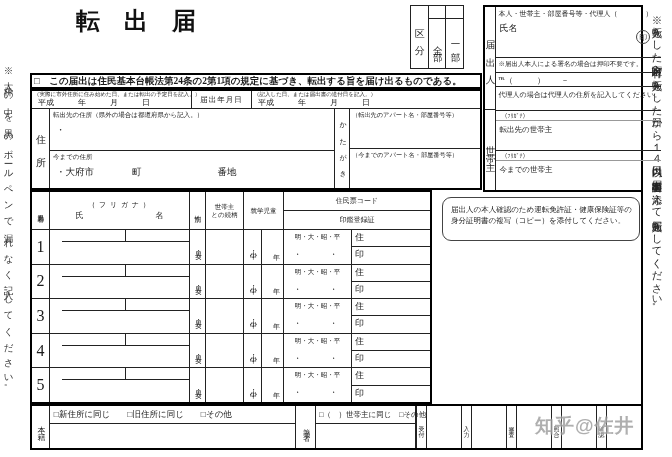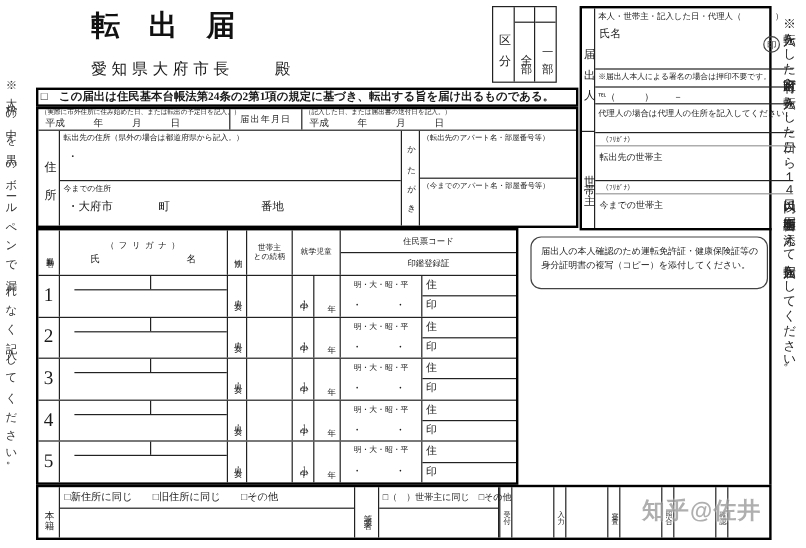--- a/index.html
+++ b/index.html
@@ -140,21 +140,20 @@
 </style>
 </head>
 <body>
 
 <div class="sheet">
 
   <div class="note-left vtext">※太枠の中を黒のボールペンで漏れなく記入してください。</div>
   <div class="note-right vtext">※転入をした市区町村へ転入をした日から１４日以内に届出証明書を添えて転入届をしてください。</div>
 
   <div class="title">転　出　届</div>
-  <div class="addressee">愛知県大府市長　　殿</div>
   <div class="statement">□　この届出は住民基本台帳法第24条の2第1項の規定に基づき、転出する旨を届け出るものである。</div>
 
   <div class="kubun">
     <div class="k-col">
       <div class="k-full">
           <span class="vtext">区分</span>
         </div>
     </div>
     <div class="k-col">
       <div class="k-top"></div>
@@ -174,21 +173,21 @@
     <div class="tbox-labels">
       <div class="tl1">
           <span class="vtext">届出人</span>
         </div>
       <div class="tl2">
           <span class="vtext">世帯主</span>
         </div>
     </div>
     <div class="tbox-content">
       <div class="t-r1">
-        <div class="rel-line">本人・世帯主・記入した日・代理人（　　　　）</div>
+        <div class="rel-line">本人・世帯主・部屋番号等・代理人（　　　　）</div>
         <div class="nm-row">
           <span class="nm-label">氏名</span>
           <span class="seal">印</span>
         </div>
       </div>
       <div class="t-r2">※届出人本人による署名の場合は押印不要です。</div>
       <div class="t-r3">℡（　　　）　　－</div>
       <div class="t-r4">代理人の場合は代理人の住所を記入してください。</div>
       <div class="t-r5">
         <div class="furi">（ﾌﾘｶﾞﾅ）</div>

